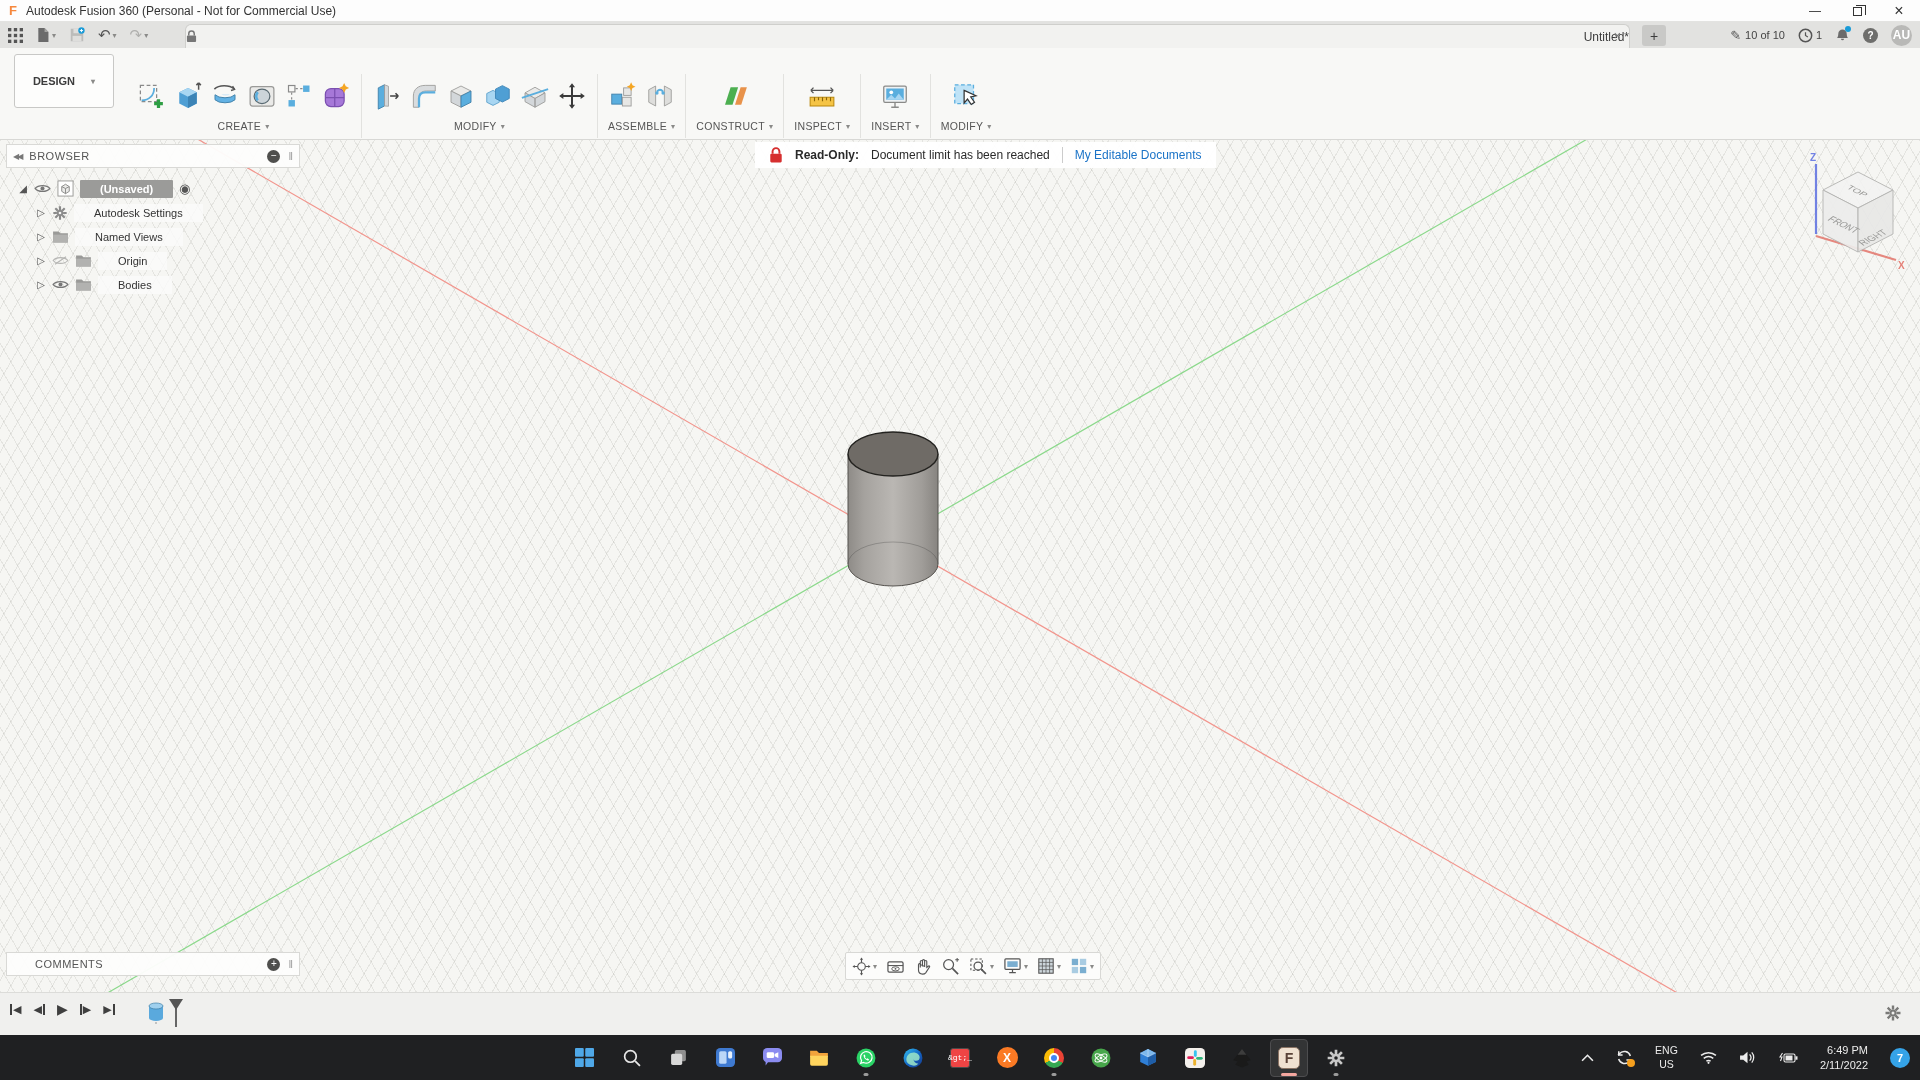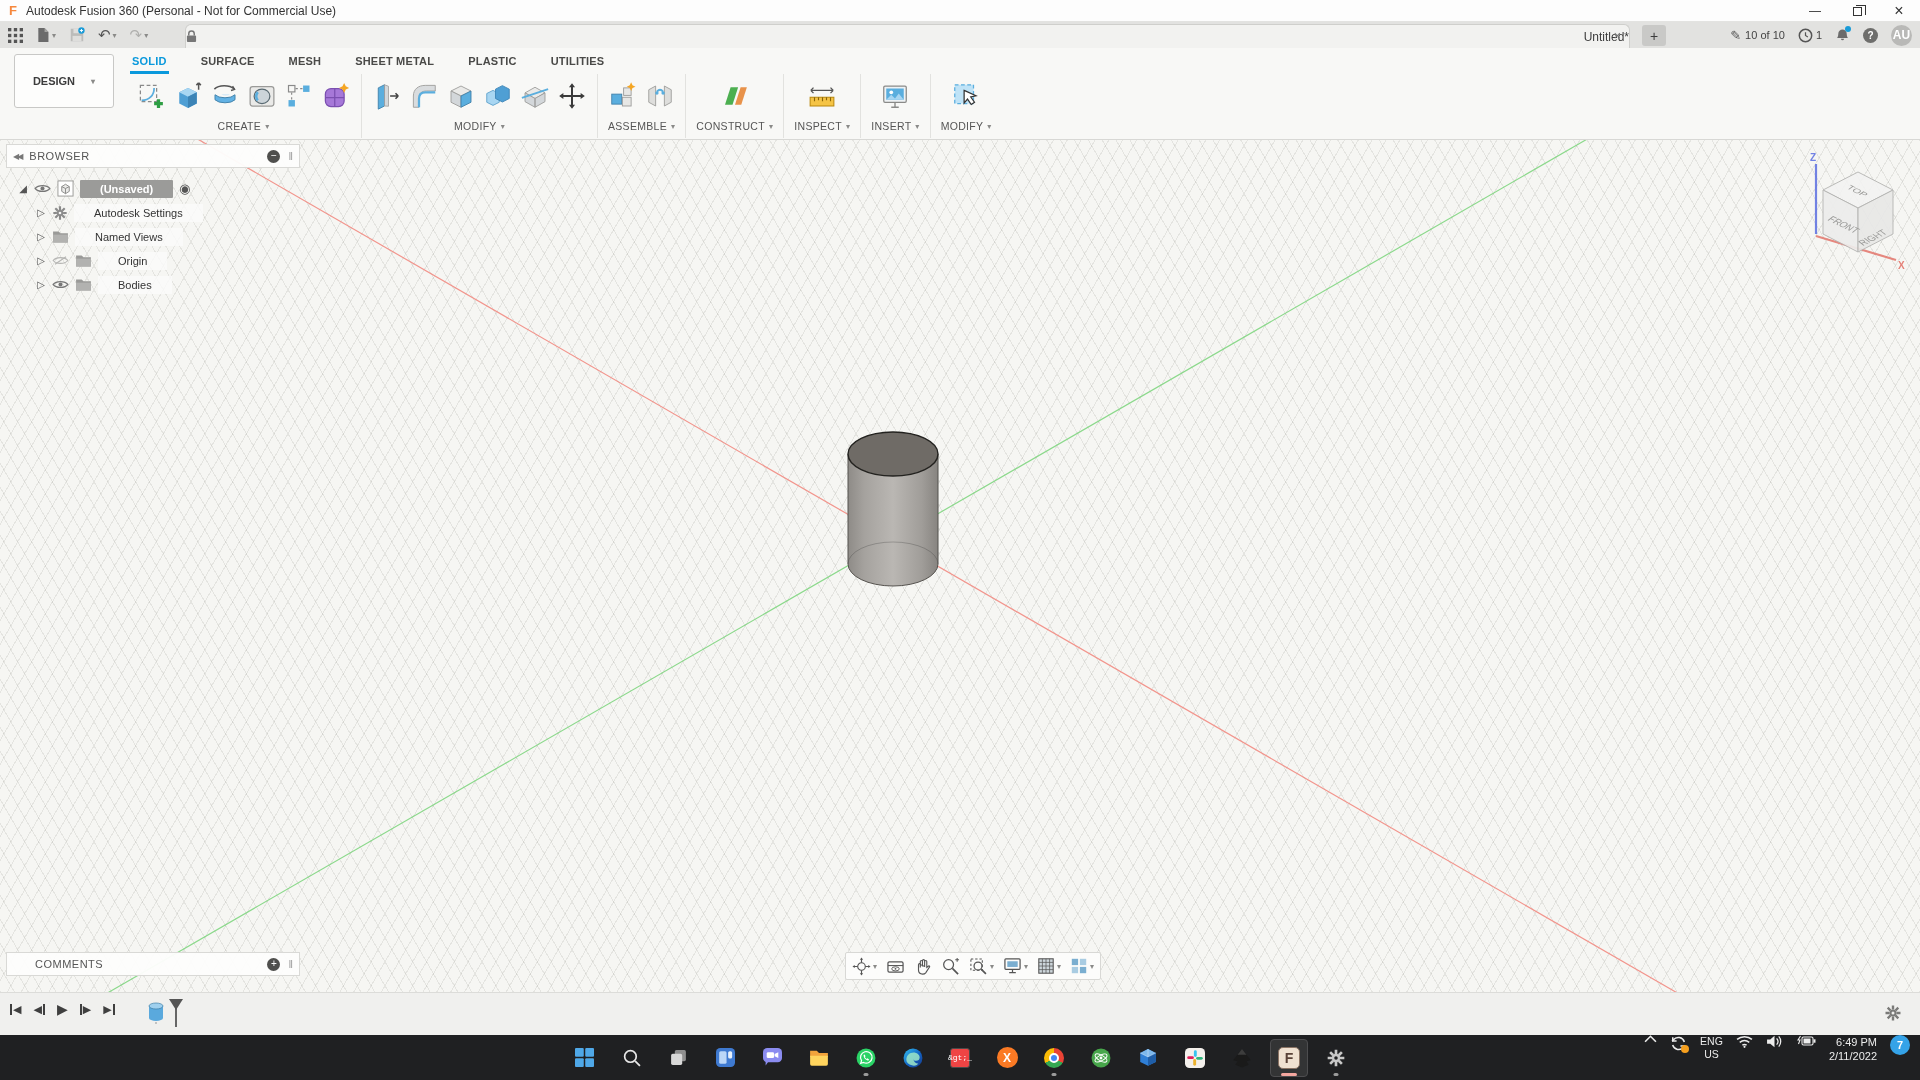--- a/index.html
+++ b/index.html
@@ -99,21 +99,21 @@
   #tb-center{position:absolute;left:0;top:0;width:100%;height:45px;display:flex;align-items:center;justify-content:center;gap:9px;}
   .tb-slot{width:38px;height:38px;display:flex;align-items:center;justify-content:center;position:relative;border-radius:4px;}
   .tb-slot.active-app{background:rgba(255,255,255,.09);border:1px solid #4d4d4f;}
   .tb-dot{position:absolute;bottom:1px;left:50%;transform:translateX(-50%);width:5px;height:3px;border-radius:2px;background:#9a9a9a;}
   .tb-bar{position:absolute;bottom:0px;left:50%;transform:translateX(-50%);width:16px;height:3px;border-radius:2px;background:#f4a7a0;}
   .tb-circle{width:21px;height:21px;border-radius:50%;display:flex;align-items:center;justify-content:center;color:#fff;font-size:12px;font-weight:bold;}
   .chrome-ic{width:20px;height:20px;border-radius:50%;background:conic-gradient(#ea4335 0 120deg,#34a853 120deg 240deg,#fbbc05 240deg 360deg);position:relative;}
   .chrome-ic::before{content:"";position:absolute;left:5px;top:5px;width:10px;height:10px;border-radius:50%;background:#4285f4;border:2px solid #fff;box-sizing:border-box;}
   .fusion-tile{width:22px;height:22px;border-radius:5px;background:#f0e1d1;border:1px solid #8a7364;display:flex;align-items:center;justify-content:center;font-size:14px;font-weight:bold;color:#5a4238;}
   .term-tile{width:20px;height:20px;border-radius:3px;background:#ef4444;border:1px solid #4a4a4a;color:#fff;font-size:8px;font-family:"Liberation Mono",monospace;display:flex;align-items:center;justify-content:center;}
-  #tb-tray{position:absolute;right:10px;top:0;height:45px;display:flex;align-items:flex-start;gap:13px;color:#ececec;}
+  #tb-tray{position:absolute;right:10px;top:0;height:45px;display:flex;align-items:center;gap:22px;color:#ececec;}
   .tray-lang{font-size:10.5px;line-height:1.25;text-align:center;}
   .tray-time{font-size:11px;line-height:1.3;text-align:right;}
   .tray-badge{width:20px;height:20px;border-radius:50%;background:#35a3e8;color:#fff;font-size:11px;font-weight:bold;display:flex;align-items:center;justify-content:center;}
   .sync-wrap{position:relative;}
   .sync-dot{position:absolute;right:-2px;bottom:-1px;width:8px;height:8px;border-radius:50%;background:#f59f1e;}
 </style>
 </head>
 <body>
 
 <div id="titlebar">
@@ -203,28 +203,20 @@
     <span class="avatar">AU</span>
   </div>
 </div>
 
 <div id="ribbon">
   <div id="design-btn">
     <span>DESIGN</span>
     <span class="qb-caret">▾</span>
   </div>
 
-  <div id="ribbon-tabs">
-    <span class="rtab active">SOLID</span>
-    <span class="rtab">SURFACE</span>
-    <span class="rtab">MESH</span>
-    <span class="rtab">SHEET METAL</span>
-    <span class="rtab">PLASTIC</span>
-    <span class="rtab">UTILITIES</span>
-  </div>
 
   <div id="ribbon-groups">
 
     <div class="rgroup">
       <div class="rg-icons">
         <span class="ric">
           <svg width="30" height="30" viewBox="0 0 24 24">
             <rect x="3.5" y="3.5" width="13" height="13" fill="none" stroke="#8a8a8a" stroke-dasharray="3 2"></rect>
             <path d="M4.5 15.5c6 0 10-4 10-10" stroke="#5aaede" stroke-width="1.4" fill="none"></path>
             <path d="M14.5 18h7M18 14.5v7" stroke="#2e9e44" stroke-width="2.6"></path>
@@ -513,20 +505,30 @@
         </svg>
         <svg width="17" height="13" viewBox="0 0 18 14">
           <path d="M1 1.5h6l2 2h8v10H1z" fill="#9a9a98"></path>
             <path d="M1 5h16v8.5H1z" fill="#b2b2b0"></path>
         </svg>
         <span class="t-label">Bodies</span>
       </div>
     </div>
   </div>
 
+  <div id="banner">
+    <svg width="14" height="16" viewBox="0 0 12 14">
+      <rect x="1" y="6" width="10" height="7.5" rx="1" fill="#d62f2f"></rect>
+      <path d="M3 6V4a3 3 0 0 1 6 0v2" fill="none" stroke="#d62f2f" stroke-width="1.7"></path>
+    </svg>
+    <span class="b-label">Read-Only:</span>
+    <span class="b-msg">Document limit has been reached</span>
+    <span class="b-div"></span>
+    <span class="b-link">My Editable Documents</span>
+  </div>
 
   <div id="comments">
     <div class="panel-header">
       <span class="panel-title">COMMENTS</span>
       <span class="panel-spacer"></span>
       <span class="circle-dark">+</span>
       <span class="grip-glyph">‖</span>
     </div>
   </div>
 

